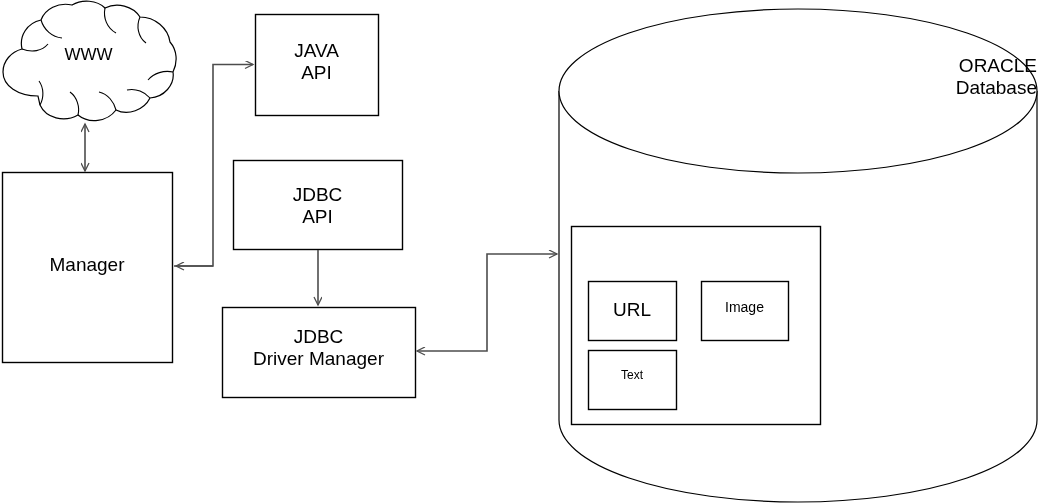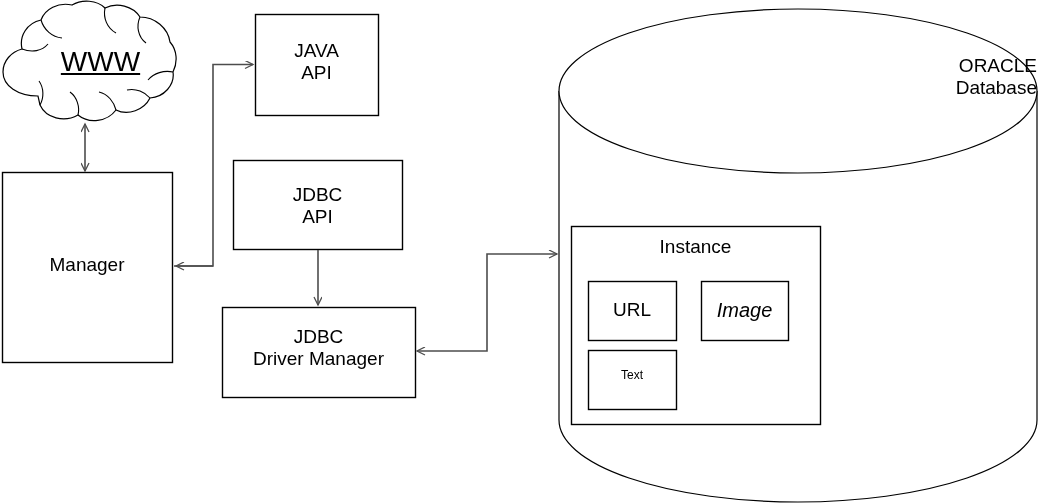--- a/index.html
+++ b/index.html
@@ -25,29 +25,29 @@
     height: 504px;
   }
   .node-label {
     position: absolute;
     text-align: center;
     color: #000000;
     line-height: 1.18;
     white-space: pre-line;
     font-family: "Liberation Sans", sans-serif;
   }
-  .lbl-www   { left: 14px;   top: 45px;  width: 173px; font-size: 28px; text-decoration: underline; }
+  .lbl-www   { left: 2px;   top: 45px;  width: 173px; font-size: 17px; }
   .lbl-crawl { left: 2px;   top: 254px; width: 170px; font-size: 19px; }
   .lbl-java  { left: 255px; top: 40px;  width: 123px; font-size: 19px; }
   .lbl-jdbc  { left: 233px; top: 184px; width: 169px; font-size: 19px; }
   .lbl-drv   { left: 222px; top: 326px; width: 193px; font-size: 19px; }
   .lbl-oracle{ left: 559px; top: 55px;  width: 478px; font-size: 19px; text-align: right; }
   .lbl-inst  { left: 571px; top: 236px; width: 249px; font-size: 19px; }
   .lbl-url   { left: 588px; top: 299px; width: 88px;  font-size: 19px; }
-  .lbl-img   { left: 701px; top: 299px; width: 87px;  font-size: 20px; font-style: italic; }
+  .lbl-img   { left: 701px; top: 299px; width: 87px;  font-size: 14px; }
   .lbl-text  { left: 588px; top: 368px; width: 88px;  font-size: 12px; }
 </style>
 </head>
 <body>
 
 <div id="canvas">
 
   <svg id="diagram-svg" viewBox="0 0 1045 504">
     <defs>
       <marker id="ah" markerWidth="12" markerHeight="12" refX="9" refY="4" orient="auto" markerUnits="userSpaceOnUse">
@@ -112,18 +112,17 @@
   <div class="node-label lbl-www">WWW</div>
   <div class="node-label lbl-crawl">Manager</div>
   <div class="node-label lbl-java">JAVA
 API</div>
   <div class="node-label lbl-jdbc">JDBC
 API</div>
   <div class="node-label lbl-drv">JDBC
 Driver Manager</div>
   <div class="node-label lbl-oracle">ORACLE
 Database</div>
-  <div class="node-label lbl-inst">Instance</div>
   <div class="node-label lbl-url">URL</div>
   <div class="node-label lbl-img">Image</div>
   <div class="node-label lbl-text">Text</div>
 
 </div>
 
 </body></html>

